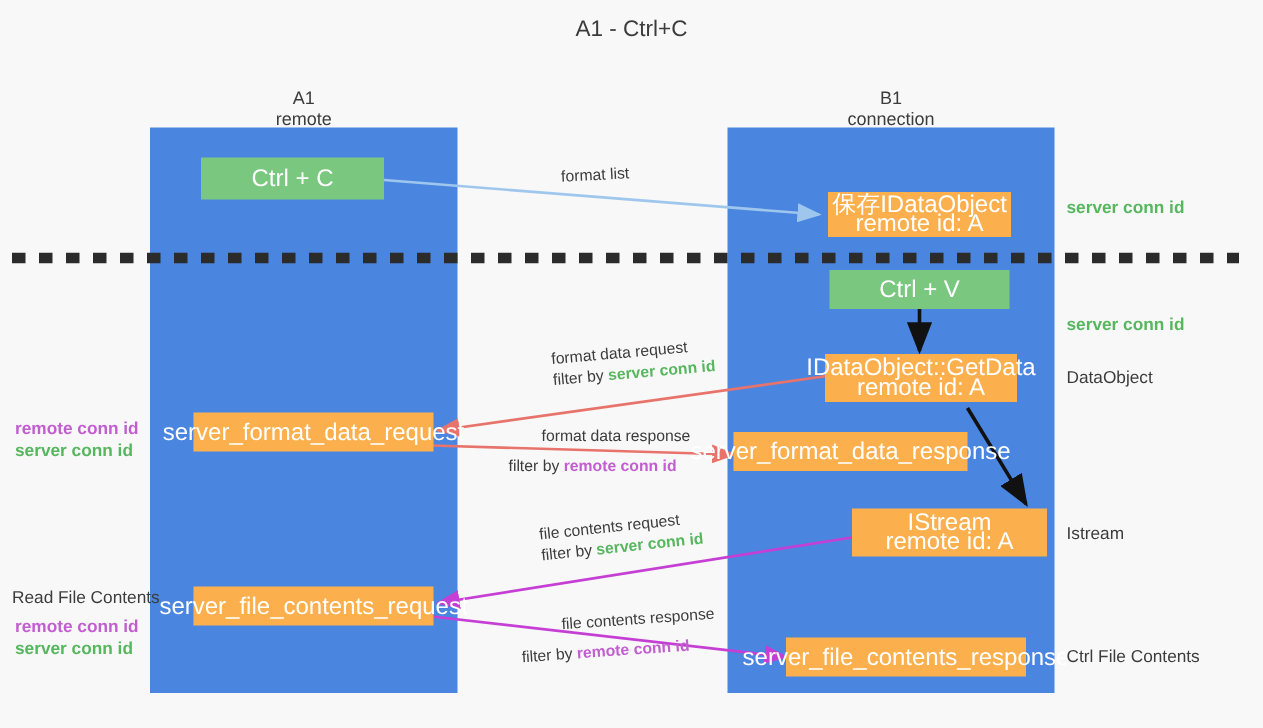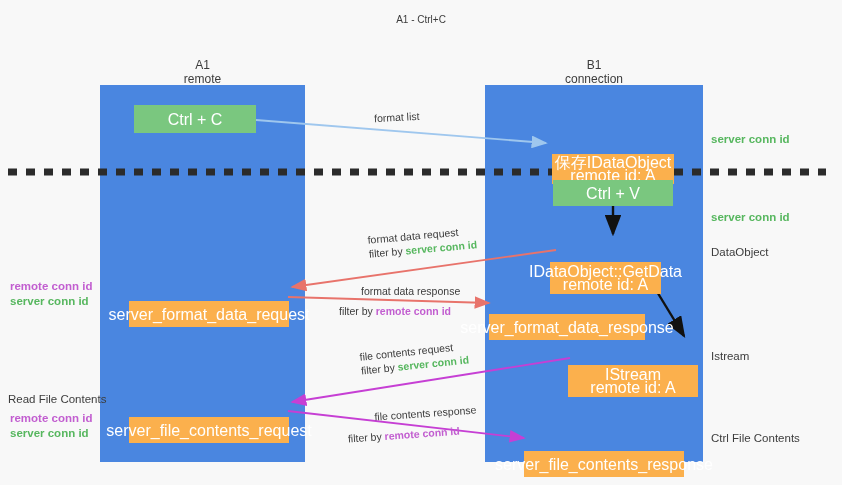--- a/index.html
+++ b/index.html
@@ -9,35 +9,35 @@
     font-family:"Liberation Sans", sans-serif;
     position:relative;
     overflow:hidden;
     color:#3c3c3c;
   }
   .stage{position:absolute;left:0;top:0;width:842px;height:485px;}
   svg.layer{position:absolute;left:0;top:0;width:842px;height:485px;pointer-events:none;}
 
   .title{
     position:absolute;left:0;top:10px;width:842px;
-    text-align:center;font-size:10px;line-height:19px;color:#3c3c3c;
+    text-align:center;font-size:15px;line-height:19px;color:#3c3c3c;
   }
 
   .col-head{
     position:absolute;text-align:center;font-size:12px;line-height:14px;color:#3c3c3c;
   }
   .lane{position:absolute;background:#4a86e0;}
 
   .box{
     position:absolute;box-sizing:border-box;
     display:flex;flex-direction:column;align-items:center;justify-content:center;
     text-align:center;color:#ffffff;font-size:16px;line-height:13px;
   }
   .box.green{background:#7ac77f;}
-  .box.orange{background:#fbb04d;margin-top:26px;}
+  .box.orange{background:#fbb04d;}
 
   .side-label{position:absolute;font-size:11.5px;line-height:15px;color:#3c3c3c;}
   .side-label.green{color:#57b75f;font-weight:bold;}
   .side-label.purple{color:#c25ed0;font-weight:bold;}
 
   .edge-label{
     position:absolute;font-size:10.5px;line-height:14px;color:#3c3c3c;white-space:nowrap;
   }
   .edge-label .g{color:#57b75f;font-weight:bold;}
   .edge-label .p{color:#c25ed0;font-weight:bold;}
@@ -110,21 +110,21 @@
 
   <div class="box orange" style="left:552px;top:128px;width:122px;height:30px;">
     <div>保存IDataObject</div>
     <div>remote id: A</div>
   </div>
 
   <div class="box green" style="left:553px;top:180px;width:120px;height:26px;">
     <div>Ctrl + V</div>
   </div>
 
-  <div class="box orange" style="left:550px;top:236px;width:111px;height:32px;">
+  <div class="box orange" style="left:550px;top:236px;width:128px;height:32px;">
     <div>IDataObject::GetData</div>
     <div>remote id: A</div>
   </div>
 
   <div class="box orange" style="left:489px;top:288px;width:156px;height:26px;">
     <div>server_format_data_response</div>
   </div>
 
   <div class="box orange" style="left:568px;top:339px;width:130px;height:32px;">
     <div>IStream</div>

